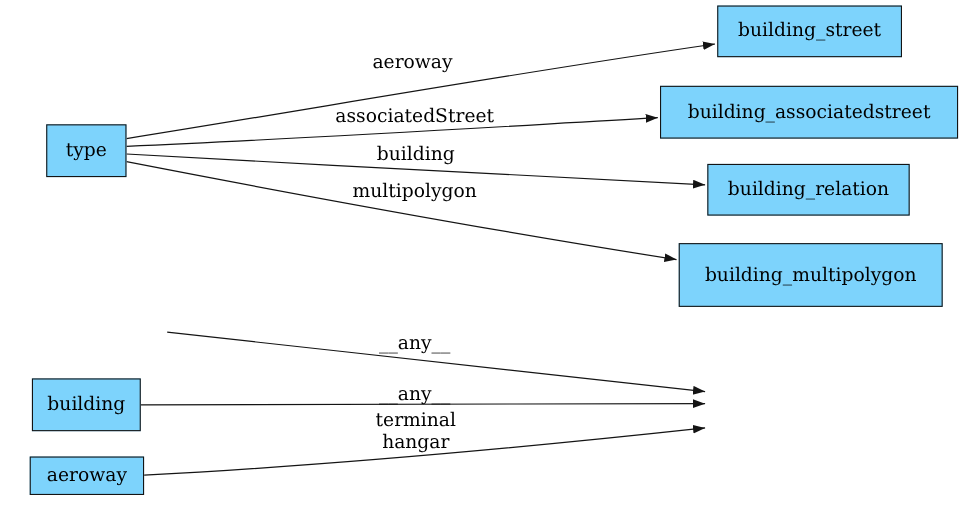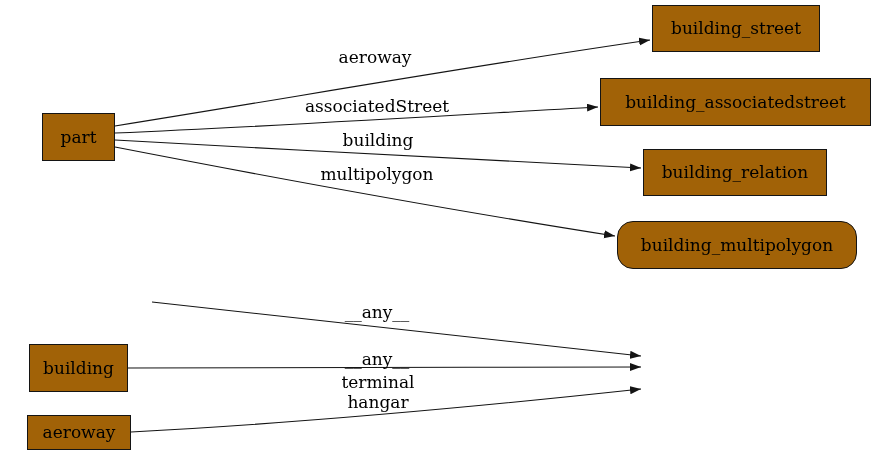--- a/index.html
+++ b/index.html
@@ -20,21 +20,21 @@
     position: absolute;
     left: 0;
     top: 0;
     width: 875px;
     height: 469px;
   }
   .node {
     position: absolute;
     box-sizing: border-box;
     border: 1px solid #141414;
-    background: #a16207;
+    background: #7dd3fc;
     display: flex;
     align-items: center;
     justify-content: center;
     font-size: 17px;
     line-height: 1.1;
     white-space: nowrap;
   }
   .edge-label {
     position: absolute;
     transform: translate(-50%, -50%);
@@ -64,21 +64,21 @@
     <path class="edge" d="M115,126 C290,98 470,66 650,40" marker-end="url(#arrow)"></path>
     <path class="edge" d="M115,133 C280,126 440,116 598,107" marker-end="url(#arrow)"></path>
     <path class="edge" d="M115,140 C290,150 470,159 641,168" marker-end="url(#arrow)"></path>
     <path class="edge" d="M115,147 C285,180 455,211 615,236" marker-end="url(#arrow)"></path>
     <path class="edge" d="M152,302 C315,320 480,338 641,356" marker-end="url(#arrow)"></path>
     <path class="edge" d="M128,368 C300,368 470,367 641,367" marker-end="url(#arrow)"></path>
     <path class="edge" d="M131,432 C300,423 475,407 641,389" marker-end="url(#arrow)"></path>
   </svg>
 
   <div class="node" style="left:42px;  top:113px; width:73px;  height:48px;">
-    <span>part</span>
+    <span>type</span>
   </div>
 
 
   <div class="node" style="left:29px;  top:344px; width:99px;  height:48px;">
     <span>building</span>
   </div>
 
   <div class="node" style="left:27px;  top:415px; width:104px; height:35px;">
     <span>aeroway</span>
   </div>
@@ -88,21 +88,21 @@
   </div>
 
   <div class="node" style="left:600px; top:78px;  width:271px; height:48px;">
     <span>building_associatedstreet</span>
   </div>
 
   <div class="node" style="left:643px; top:149px; width:184px; height:47px;">
     <span>building_relation</span>
   </div>
 
-  <div class="node" style="left:617px; top:221px; width:240px; height:48px;border-radius:16px;">
+  <div class="node" style="left:617px; top:221px; width:240px; height:58px;">
     <span>building_multipolygon</span>
   </div>
 
 
   <div class="edge-label" style="left:375px; top:57px;">aeroway</div>
 
   <div class="edge-label" style="left:377px; top:106px;">associatedStreet</div>
 
   <div class="edge-label" style="left:378px; top:140px;">building</div>
 

